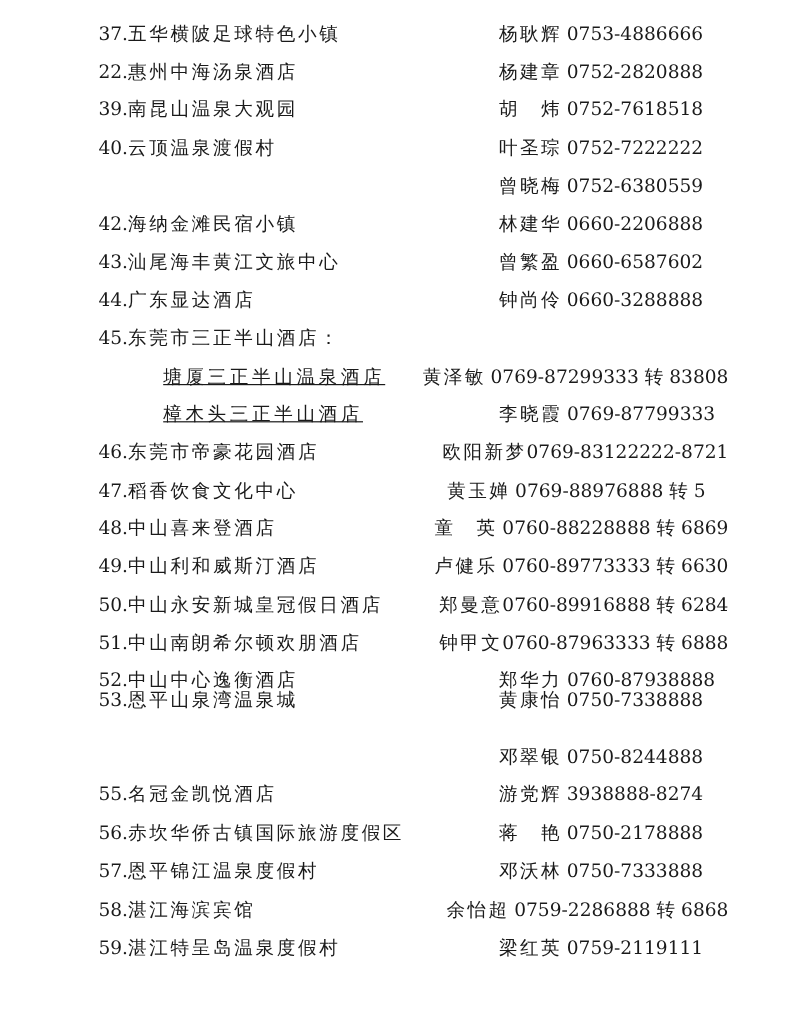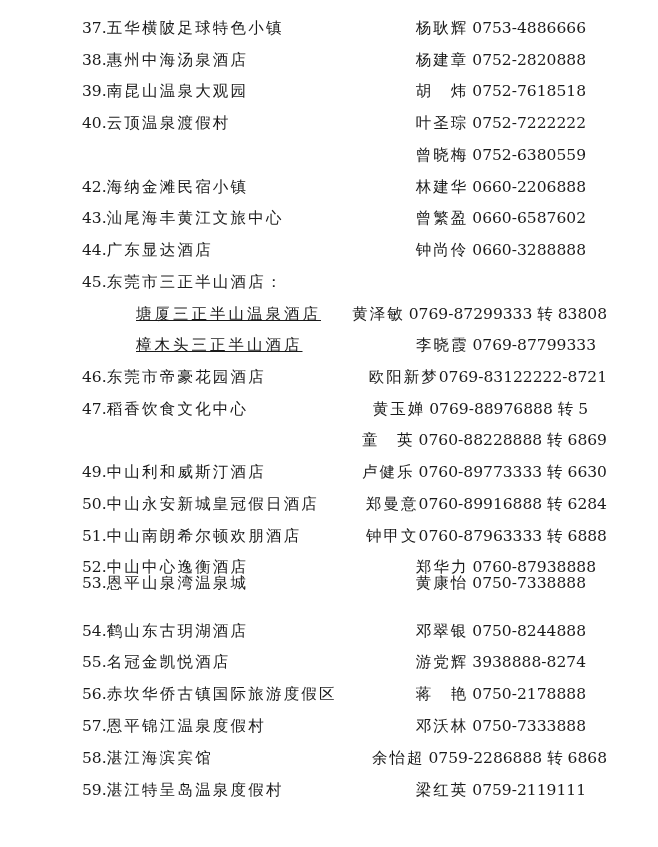--- a/index.html
+++ b/index.html
@@ -23,21 +23,21 @@
 </style>
 </head>
 <body>
 
 <div>
   <div class="line" style="top:12px">
     <span class="left"><span class="num">37.</span><span>五华横陂足球特色小镇</span></span>
     <span class="right r586"><span class="contact">杨耿辉</span><span class="phone">0753-4886666</span></span>
   </div>
   <div class="line" style="top:44px">
-    <span class="left"><span class="num">38.</span><span>惠州中海汤泉酒店</span></span>
+    <span class="left"><span class="num">22.</span><span>惠州中海汤泉酒店</span></span>
     <span class="right r586"><span class="contact">杨建章</span><span class="phone">0752-2820888</span></span>
   </div>
   <div class="line" style="top:75px">
     <span class="left"><span class="num">39.</span><span>南昆山温泉大观园</span></span>
     <span class="right r586"><span class="contact">胡　炜</span><span class="phone">0752-7618518</span></span>
   </div>
   <div class="line" style="top:107px">
     <span class="left"><span class="num">40.</span><span>云顶温泉渡假村</span></span>
     <span class="right r586"><span class="contact">叶圣琮</span><span class="phone">0752-7222222</span></span>
   </div>
@@ -69,20 +69,21 @@
   </div>
   <div class="line" style="top:361px">
     <span class="left"><span class="num">46.</span><span>东莞市帝豪花园酒店</span></span>
     <span class="right r606"><span class="contact">欧阳新梦</span><span class="phone" style="margin-left:0">0769-83122222-8721</span></span>
   </div>
   <div class="line" style="top:393px">
     <span class="left"><span class="num">47.</span><span>稻香饮食文化中心</span></span>
     <span class="right" style="right:70px"><span class="contact">黄玉婵</span><span class="phone">0769-88976888 转 5</span></span>
   </div>
   <div class="line" style="top:424px">
+    <span class="left"><span class="num">48.</span><span>中山喜来登酒店</span></span>
     <span class="right r606"><span class="contact">童　英</span><span class="phone">0760-88228888 转 6869</span></span>
   </div>
   <div class="line" style="top:456px">
     <span class="left"><span class="num">49.</span><span>中山利和威斯汀酒店</span></span>
     <span class="right r606"><span class="contact">卢健乐</span><span class="phone">0760-89773333 转 6630</span></span>
   </div>
   <div class="line" style="top:488px">
     <span class="left"><span class="num">50.</span><span>中山永安新城皇冠假日酒店</span></span>
     <span class="right r606"><span class="contact">郑曼意</span><span class="phone" style="margin-left:0">0760-89916888 转 6284</span></span>
   </div>
@@ -92,21 +93,20 @@
   </div>
   <div class="line" style="top:551px">
     <span class="left"><span class="num">52.</span><span>中山中心逸衡酒店</span></span>
     <span class="right" style="right:62px"><span class="contact">郑华力</span><span class="phone">0760-87938888</span></span>
   </div>
   <div class="line" style="top:567px">
     <span class="left"><span class="num">53.</span><span>恩平山泉湾温泉城</span></span>
     <span class="right r586"><span class="contact">黄康怡</span><span class="phone">0750-7338888</span></span>
   </div>
   <div class="line" style="top:615px">
-    <span class="left"><span class="num">54.</span><span>鹤山东古玥湖酒店</span></span>
     <span class="right r586"><span class="contact">邓翠银</span><span class="phone">0750-8244888</span></span>
   </div>
   <div class="line" style="top:646px">
     <span class="left"><span class="num">55.</span><span>名冠金凯悦酒店</span></span>
     <span class="right r586"><span class="contact">游党辉</span><span class="phone">3938888-8274</span></span>
   </div>
   <div class="line" style="top:678px">
     <span class="left"><span class="num">56.</span><span>赤坎华侨古镇国际旅游度假区</span></span>
     <span class="right r586"><span class="contact">蒋　艳</span><span class="phone">0750-2178888</span></span>
   </div>

